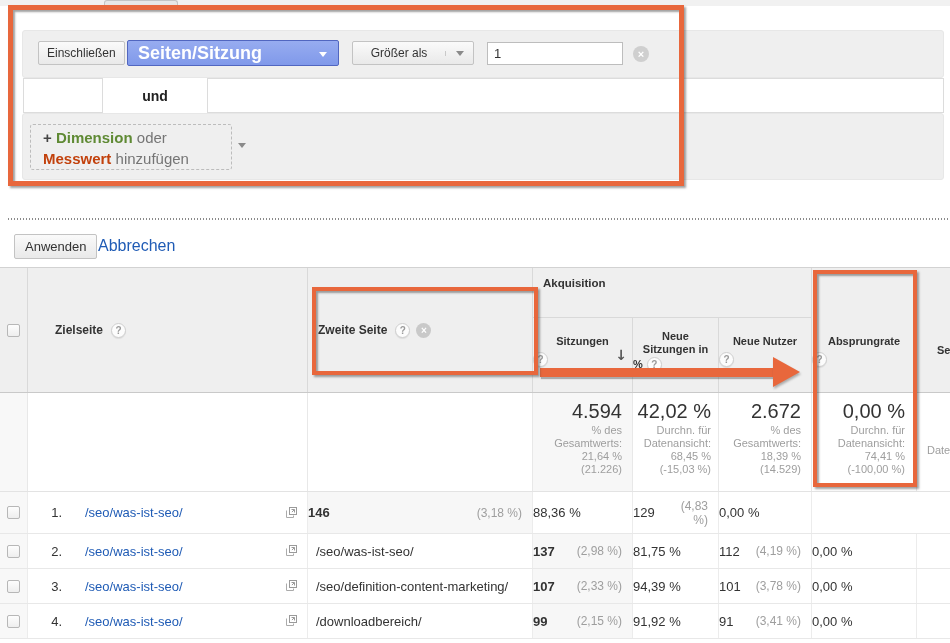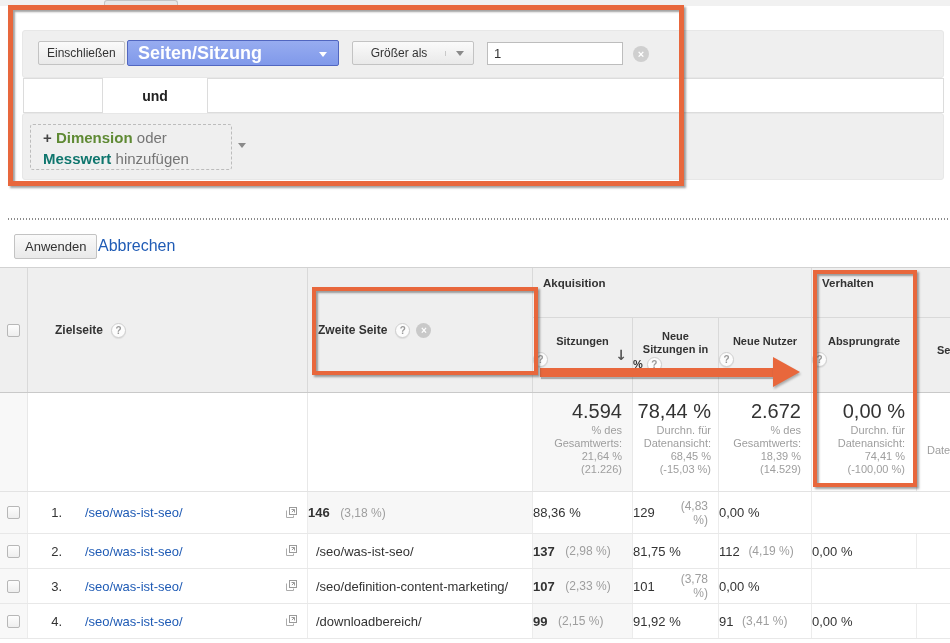--- a/index.html
+++ b/index.html
@@ -31,21 +31,21 @@
               font-size:11px;line-height:16px;text-align:center;font-weight:bold;}
   .und-box{background:#fff;border:1px solid #dcdcdc;box-sizing:border-box;}
   .und-a{left:23px;top:78px;width:80px;height:35px;}
   .und-b{left:207px;top:78px;width:737px;height:35px;}
   .und-lbl{left:103px;top:78px;width:104px;height:35px;display:flex;align-items:center;justify-content:center;
            font-weight:bold;font-size:14px;color:#222;}
   .dashed-btn{left:30px;top:124px;width:202px;height:46px;border:1px dashed #bcbcbc;border-radius:3px;
               box-sizing:border-box;padding:2px 0 0 12px;font-size:15px;line-height:21px;color:#757575;}
   .dashed-btn .plus{color:#444;font-weight:bold;}
   .dashed-btn .grn{color:#5f8a34;font-weight:bold;}
-  .dashed-btn .blu{color:#0f766e;font-weight:bold;}
+  .dashed-btn .blu{color:#c2410c;font-weight:bold;}
   .caret-frow2{left:238px;top:143px;}
   
   .dotted{left:8px;top:218px;width:942px;height:2px;
           background:repeating-linear-gradient(90deg,#8a8a8a 0 1px,transparent 1px 3px);}
   .btn-anwenden{left:14px;top:234px;height:25px;padding:0 10px;font-size:13px;}
   .link{color:#1f5bb5;text-decoration:none;cursor:pointer;}
   .link-abbrechen{left:98px;top:237px;font-size:16px;}
   
   .tbl{left:0;top:267px;width:950px;}
   .grid{display:grid;grid-template-columns:28px 280px 225px 100px 86px 93px 105px 33px;box-sizing:border-box;}
@@ -81,21 +81,21 @@
   
   .trow{border-bottom:1px solid #e8e8e8;background:#fff;}
   .trow.tall .bc{min-height:41px;}
   .trow .bc{min-height:34px;}
   .bc{box-sizing:border-box;border-right:1px solid #ececec;display:flex;align-items:center;
       font-size:13px;color:#333;}
   .c-ziel{position:relative;padding-left:57px;}
   .rownum{position:absolute;left:14px;width:20px;text-align:right;}
   .openicon{position:absolute;right:9px;top:50%;margin-top:-7px;}
   .c-zweite{padding-left:8px;line-height:17px;}
-  .rnum{justify-content:flex-start;}
+  .rnum{justify-content:space-between;}
   .c-sitz{padding-right:10px;}
   .c-ns{padding-right:6px;}
   .c-nn{padding-right:10px;}
   .c-ab{padding-right:9px;}
   .bnum{font-weight:bold;}
   .par{color:#9e9e9e;font-size:12px;text-align:right;margin-left:8px;}
   .par.w48{width:48px;} .par.w46{width:46px;}
   .stub{height:5px;background:#fff;}
   
   .ann{position:absolute;border:5px solid #e8673c;pointer-events:none;z-index:40;
@@ -162,23 +162,20 @@
         <span class="qi" style="margin-left:8px;">?</span>
       </div>
       <div class="hc br-h h-span" style="padding-left:10px;">
         <span>Zweite Seite</span>
         <span class="qi" style="margin-left:8px;">?</span>
         <span class="xi" style="margin-left:6px;">×</span>
       </div>
       <div class="hc br-h h-group" style="grid-column:4/7;">
         <span>Akquisition</span>
       </div>
-      <div class="hc h-group" style="grid-column:7/9;">
-        <span>Verhalten</span>
-      </div>
       <div class="hc br-h h-m" style="grid-column:4;">
         <span>Sitzungen</span>
         <span class="qi mt">?</span>
         <span class="sort-arrow">↓</span>
       </div>
       <div class="hc br-h h-m tight" style="grid-column:5;">
         <span>Neue</span>
         <span>Sitzungen in</span>
         <span class="pctrow">
           <span>%</span>
@@ -203,21 +200,21 @@
       <div class="sc"></div>
       <div class="sc"></div>
       <div class="sc sorted-bg" style="padding-right:10px;">
         <span class="s-big">4.594</span>
         <span class="s-sub">% des</span>
         <span class="s-sub">Gesamtwerts:</span>
         <span class="s-sub">21,64 %</span>
         <span class="s-sub">(21.226)</span>
       </div>
       <div class="sc" style="padding-right:7px;">
-        <span class="s-big">78,44 %</span>
+        <span class="s-big">42,02 %</span>
         <span class="s-sub">Durchn. für</span>
         <span class="s-sub">Datenansicht:</span>
         <span class="s-sub">68,45 %</span>
         <span class="s-sub">(-15,03 %)</span>
       </div>
       <div class="sc" style="padding-right:10px;">
         <span class="s-big">2.672</span>
         <span class="s-sub">% des</span>
         <span class="s-sub">Gesamtwerts:</span>
         <span class="s-sub">18,39 %</span>
@@ -314,20 +311,23 @@
               <path d="M9.2 3.8 L6.9 6.1" stroke="#9a9a9a"></path>
             </svg></span>
       </div>
       <div class="bc c-zweite">
           <span>/seo/definition-content-marketing/</span>
         </div>
       <div class="bc rnum c-sitz sorted-bg">
         <span class="bnum">107</span>
         <span class="par w48">(2,33 %)</span>
       </div>
+      <div class="bc rnum c-ns">
+          <span>94,39 %</span>
+        </div>
       <div class="bc rnum c-nn">
         <span>101</span>
         <span class="par w46">(3,78 %)</span>
       </div>
       <div class="bc rnum c-ab">
           <span>0,00 %</span>
         </div>
       <div class="bc" style="border-right:none;"></div>
     </div>
 

